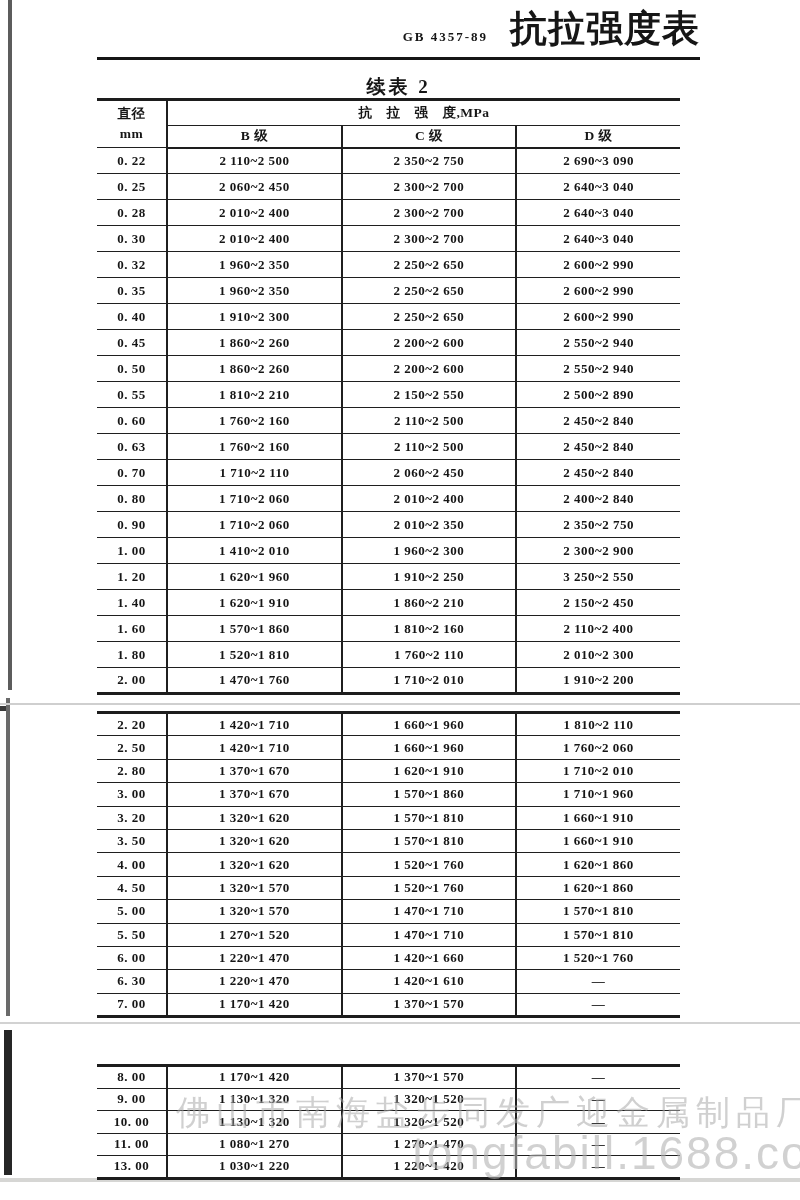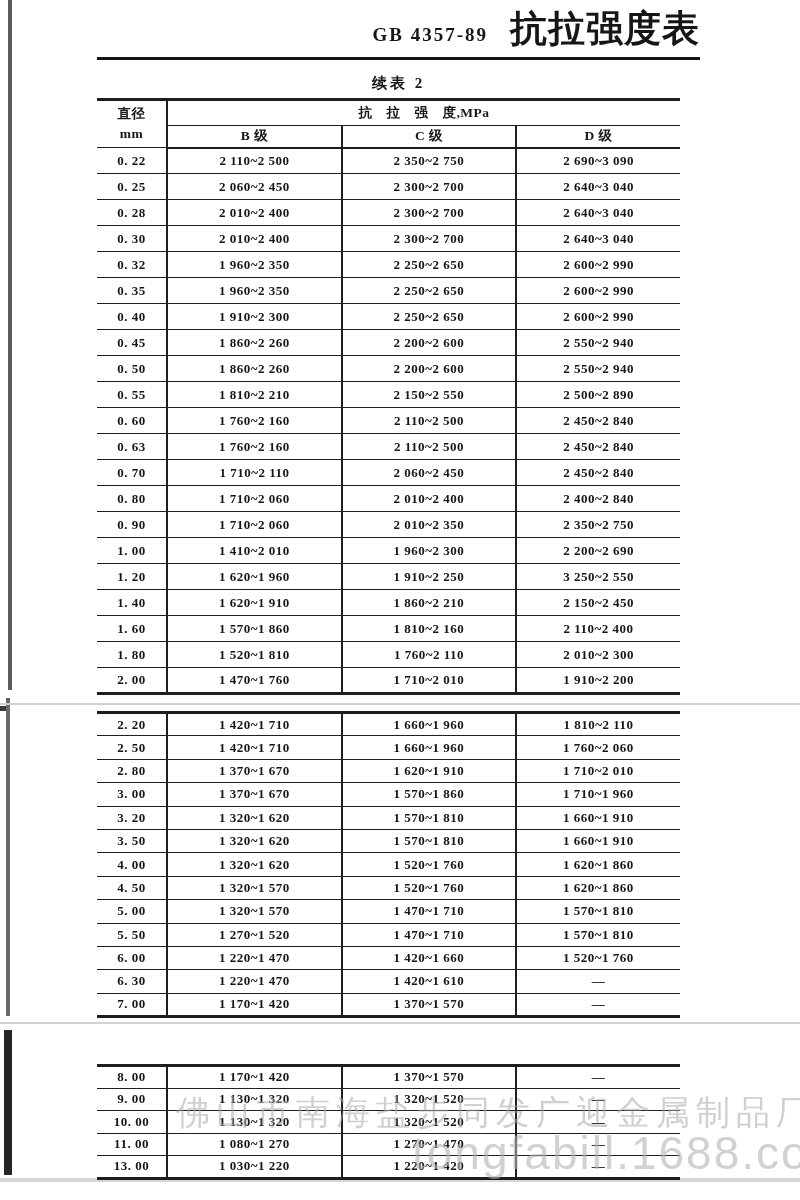--- a/index.html
+++ b/index.html
@@ -11,24 +11,24 @@
   .bar-a{position:absolute;left:8px;top:0;width:4px;height:690px;background:#5c5c5c;}
   .bar-b{position:absolute;left:6px;top:698px;width:4px;height:318px;background:#6a6a6a;}
   .bar-tick{position:absolute;left:0;top:706px;width:6px;height:5px;background:#3a3a3a;}
   .bar-c{position:absolute;left:4px;top:1030px;width:8px;height:145px;background:#262626;}
   
   .seam1{position:absolute;left:0;top:703px;width:800px;height:2px;background:#cfcfcf;}
   .seam2{position:absolute;left:0;top:1022px;width:800px;height:2px;background:#d2d2d2;}
   .bottom-band{position:absolute;left:0;top:1178px;width:800px;height:4px;background:#d6d6d4;}
   
   .hdr{position:absolute;left:97px;top:10px;width:603px;display:flex;justify-content:flex-end;align-items:baseline;gap:6px;}
-  .std-code{font-size:19px;font-weight:700;letter-spacing:2px;font-family:"Liberation Serif","DejaVu Serif",serif;}
+  .std-code{font-size:13px;font-weight:700;letter-spacing:2px;font-family:"Liberation Serif","DejaVu Serif",serif;}
   .big-title{font-size:37px;font-weight:700;font-family:"Liberation Sans","DejaVu Sans",sans-serif;letter-spacing:1px;line-height:1;margin-left:16px;}
   .title-rule{position:absolute;left:97px;top:57px;width:603px;height:3px;background:#151515;}
-  .subtitle{position:absolute;left:97px;top:74px;width:603px;text-align:center;font-size:15px;font-weight:700;letter-spacing:3px;}
+  .subtitle{position:absolute;left:97px;top:74px;width:603px;text-align:center;font-size:19px;font-weight:700;letter-spacing:3px;}
   
   .tbl{position:absolute;left:97px;width:583px;border-collapse:collapse;table-layout:fixed;
        border-top:3px solid #1d1d1d;border-bottom:3px solid #1d1d1d;}
   .tbl td,.tbl th{
     border:1.8px solid #1f1f1f;border-left-width:2px;border-right-width:2px;
     padding:0;text-align:center;vertical-align:middle;
     font-size:13px;font-weight:700;letter-spacing:0.5px;white-space:nowrap;
   }
   .tbl td:first-child,.tbl th:first-child{border-left:none;}
   .tbl td:last-child,.tbl th:last-child{border-right:none;}
@@ -177,21 +177,21 @@
         <tr>
           <td>0. 90</td>
           <td>1 710~2 060</td>
           <td>2 010~2 350</td>
           <td>2 350~2 750</td>
         </tr>
         <tr>
           <td>1. 00</td>
           <td>1 410~2 010</td>
           <td>1 960~2 300</td>
-          <td>2 200~2 690</td>
+          <td>2 300~2 900</td>
         </tr>
         <tr>
           <td>1. 20</td>
           <td>1 620~1 960</td>
           <td>1 910~2 250</td>
           <td>3 250~2 550</td>
         </tr>
         <tr>
           <td>1. 40</td>
           <td>1 620~1 910</td>

